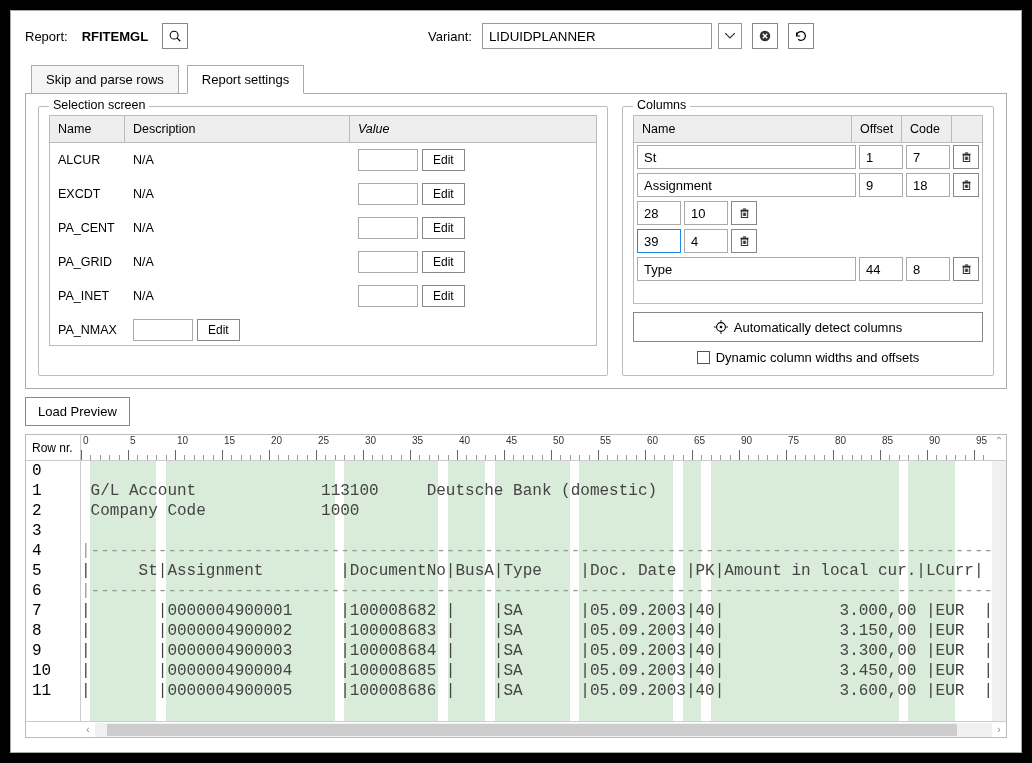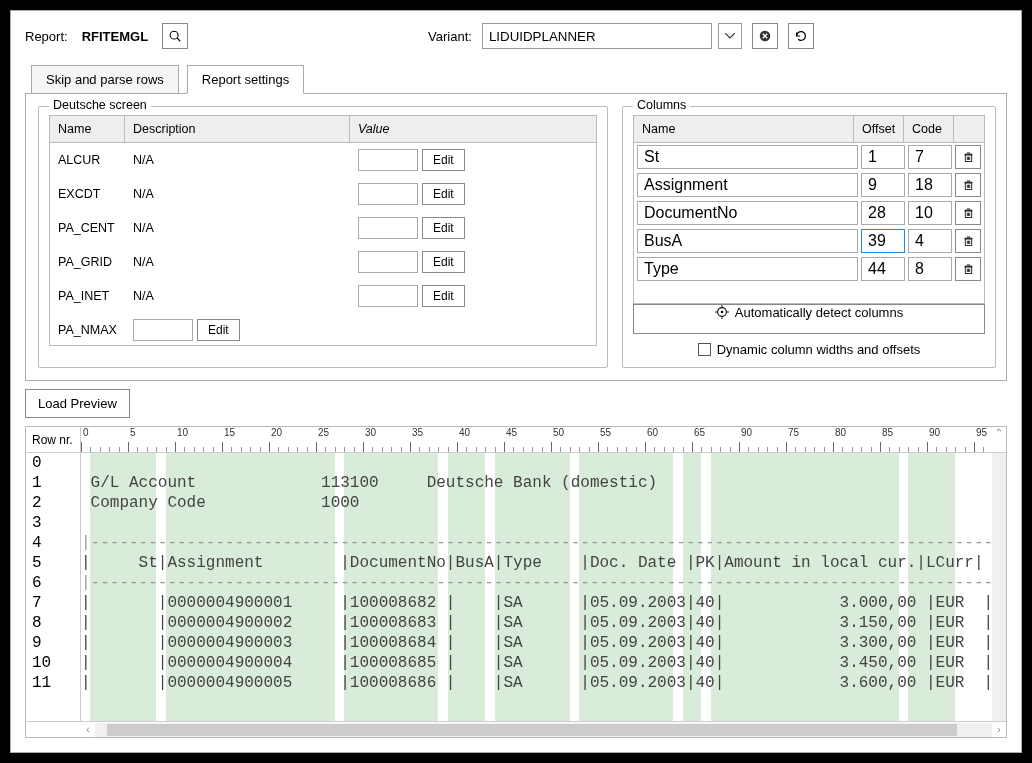--- a/index.html
+++ b/index.html
@@ -55,28 +55,28 @@
 .col-head .th:last-child { border-right: none; }
 .cc-name { flex: 1; }
 .cc-off { width: 50px; }
 .cc-wid { width: 50px; }
 .cc-del { width: 30px; }
 .col-body { height: 160px; overflow-y: auto; }
 .col-body::-webkit-scrollbar { width: 14px; }
 .col-body::-webkit-scrollbar-track { background: #f0f0f0; }
 .col-body::-webkit-scrollbar-thumb { background: #ccc; }
 .col-row { display: flex; align-items: center; padding: 2px 3px; gap: 3px; }
-.col-row input { height: 24px; border: 1px solid #aaa; padding: 2px 6px; font-size: 16px; }
+.col-row input { height: 24px; border: 1px solid #aaa; padding: 2px 6px; font-size: 13px; }
 .col-row .in-name { flex: 1; }
 .col-row .in-num { width: 44px; }
 .col-row .in-num.active { border: 1px solid #1e88e5; }
 .del-btn { width: 26px; height: 24px; border: 1px solid #888; background: #fff; display: inline-flex; align-items: center; justify-content: center; cursor: pointer; }
 .del-btn svg { width: 13px; height: 13px; }
 
-.auto-detect { width: 100%; height: 30px; border: 1px solid #888; background: #fff; cursor: pointer; display: flex; align-items: flex-start; justify-content: center; gap: 6px; font-size: 13px; }
+.auto-detect { width: 100%; margin-top: 8px; height: 30px; border: 1px solid #888; background: #fff; cursor: pointer; display: flex; align-items: center; justify-content: center; gap: 6px; font-size: 13px; }
 .dyn-check { display: flex; align-items: center; justify-content: center; gap: 6px; margin-top: 8px; font-size: 13px; }
 .dyn-check .box { width: 13px; height: 13px; border: 1px solid #555; }
 
 
 .load-btn { border: 1px solid #888; background: #fff; padding: 6px 12px; cursor: pointer; font-size: 13px; align-self: flex-start; }
 
 
 .preview-wrap { border: 1px solid #bbb; flex: 1; display: flex; flex-direction: column; overflow: hidden; position: relative; }
 .ruler-row { display: flex; height: 26px; border-bottom: 1px solid #ccc; }
 .rownr-head { width: 55px; border-right: 1px solid #ccc; display: flex; align-items: center; padding-left: 6px; font-size: 12px; background: #fff; }
@@ -144,21 +144,21 @@
   </div>
 
   <div>
     <div class="tabrow">
       <div class="tab">Skip and parse rows</div>
       <div class="tab active">Report settings</div>
     </div>
     <div class="tabpanel">
 
       <div class="group selection">
-        <div class="legend">Deutsche screen</div>
+        <div class="legend">Selection screen</div>
         <div class="sel-table">
           <div class="sel-head">
             <div class="th sel-col-name">Name</div>
             <div class="th sel-col-desc">Description</div>
             <div class="th sel-col-val">Value</div>
           </div>
           <div class="sel-body" id="sel-body">
               <div class="sel-row">
                 <div class="cell name">ALCUR</div>
                 <div class="cell desc">N/A</div>
@@ -244,36 +244,34 @@
                     <rect x="4" y="5" width="8" height="8" fill="none" stroke="#000"></rect>
                     <line x1="3" y1="4" x2="13" y2="4" stroke="#000" stroke-width="1.2"></line>
                     <line x1="6" y1="2.5" x2="10" y2="2.5" stroke="#000" stroke-width="1.2"></line>
                     <line x1="6.5" y1="7" x2="6.5" y2="11" stroke="#000"></line>
                     <line x1="8" y1="7" x2="8" y2="11" stroke="#000"></line>
                     <line x1="9.5" y1="7" x2="9.5" y2="11" stroke="#000"></line>
                   </svg>
                 </span>
               </div>
               <div class="col-row">
-                <input class="in-name" value="DocumentNo" style="">
                 <input class="in-num" value="28" style="">
                 <input class="in-num" value="10" style="">
                 <span class="del-btn">
                   <svg viewBox="0 0 16 16">
                     <rect x="4" y="5" width="8" height="8" fill="none" stroke="#000"></rect>
                     <line x1="3" y1="4" x2="13" y2="4" stroke="#000" stroke-width="1.2"></line>
                     <line x1="6" y1="2.5" x2="10" y2="2.5" stroke="#000" stroke-width="1.2"></line>
                     <line x1="6.5" y1="7" x2="6.5" y2="11" stroke="#000"></line>
                     <line x1="8" y1="7" x2="8" y2="11" stroke="#000"></line>
                     <line x1="9.5" y1="7" x2="9.5" y2="11" stroke="#000"></line>
                   </svg>
                 </span>
               </div>
               <div class="col-row">
-                <input class="in-name" value="BusA" style="">
                 <input class="in-num active" value="39" style="">
                 <input class="in-num" value="4" style="">
                 <span class="del-btn">
                   <svg viewBox="0 0 16 16">
                     <rect x="4" y="5" width="8" height="8" fill="none" stroke="#000"></rect>
                     <line x1="3" y1="4" x2="13" y2="4" stroke="#000" stroke-width="1.2"></line>
                     <line x1="6" y1="2.5" x2="10" y2="2.5" stroke="#000" stroke-width="1.2"></line>
                     <line x1="6.5" y1="7" x2="6.5" y2="11" stroke="#000"></line>
                     <line x1="8" y1="7" x2="8" y2="11" stroke="#000"></line>
                     <line x1="9.5" y1="7" x2="9.5" y2="11" stroke="#000"></line>

